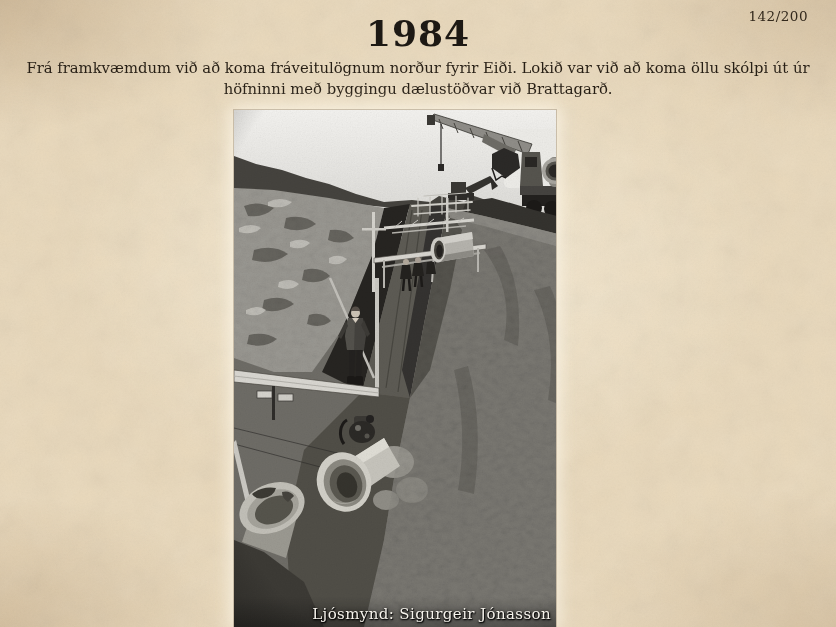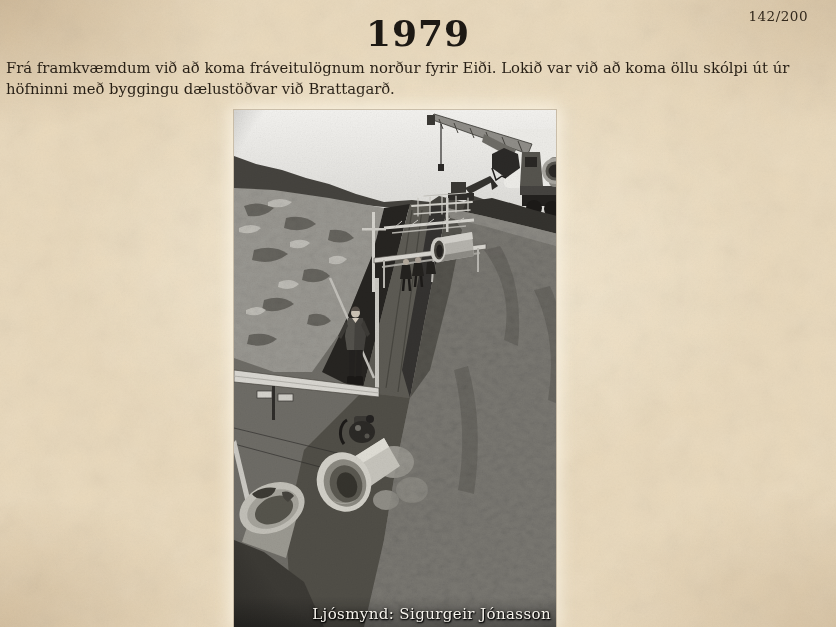--- a/index.html
+++ b/index.html
@@ -24,21 +24,21 @@
     position:absolute;top:8px;right:28px;
     font-size:13.5px;color:#33291c;letter-spacing:0.5px;
   }
   .title{
     position:absolute;top:12px;left:0;width:100%;margin:0;
     text-align:center;font-size:36px;font-weight:bold;color:#1d1914;
     letter-spacing:1px;
   }
   .subtitle{
     position:absolute;top:57px;left:50%;transform:translateX(-50%);
-    width:824px;margin:0;
+    width:824px;margin:0;text-align:center;
     font-size:14.8px;line-height:1.42;color:#271f15;
   }
   .photo{
     position:absolute;left:234px;top:110px;width:322px;height:517px;margin:0;
     box-shadow:0 0 0 1px rgba(92,76,54,0.28), 0 0 16px 4px rgba(255,250,236,0.75);
     background:#6e6c66;overflow:hidden;
   }
   .photo svg{display:block;width:367px;height:517px;}
   .photo-caption{
     position:absolute;right:5px;bottom:4px;
@@ -63,21 +63,21 @@
         <feColorMatrix type="saturate" values="0"></feColorMatrix>
       </filter>
     </defs>
     <rect width="836" height="627" filter="url(#paperBlotch)" opacity="0.10" style="mix-blend-mode:multiply"></rect>
     <rect width="836" height="627" filter="url(#paperGrain)" opacity="0.06" style="mix-blend-mode:multiply"></rect>
   </svg>
 
   <div class="content">
 
     <div class="page-number">142/200</div>
-    <h1 class="title">1979</h1>
+    <h1 class="title">1984</h1>
     <p class="subtitle">Frá framkvæmdum við að koma fráveitulögnum norður fyrir Eiði. Lokið var við að koma öllu skólpi út úr höfninni með byggingu dælustöðvar við Brattagarð.</p>
 
     <figure class="photo" aria-label="Black-and-white photograph of a deep sewer trench with timber shoring, concrete pipes in the foreground, workers in the trench and a crane truck unloading pipes at the top right">
       <svg viewBox="0 0 367 517" preserveAspectRatio="none">
         <defs>
           <linearGradient id="skyGrad" x1="0" y1="0" x2="0" y2="1">
             <stop offset="0" stop-color="#f3f2ef"></stop>
             <stop offset="1" stop-color="#d7d6d2"></stop>
           </linearGradient>
           <radialGradient id="vig" cx="50%" cy="45%" r="78%">

